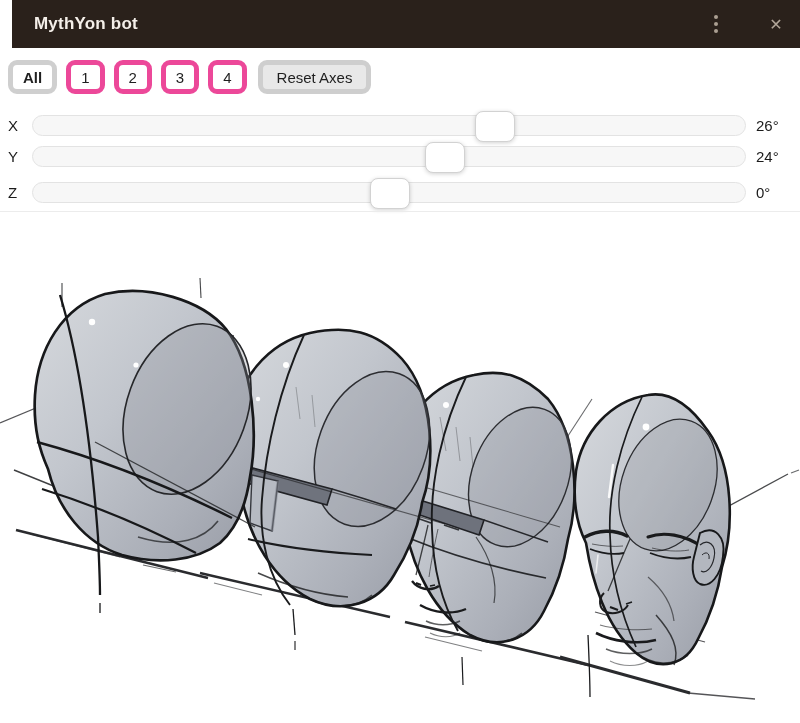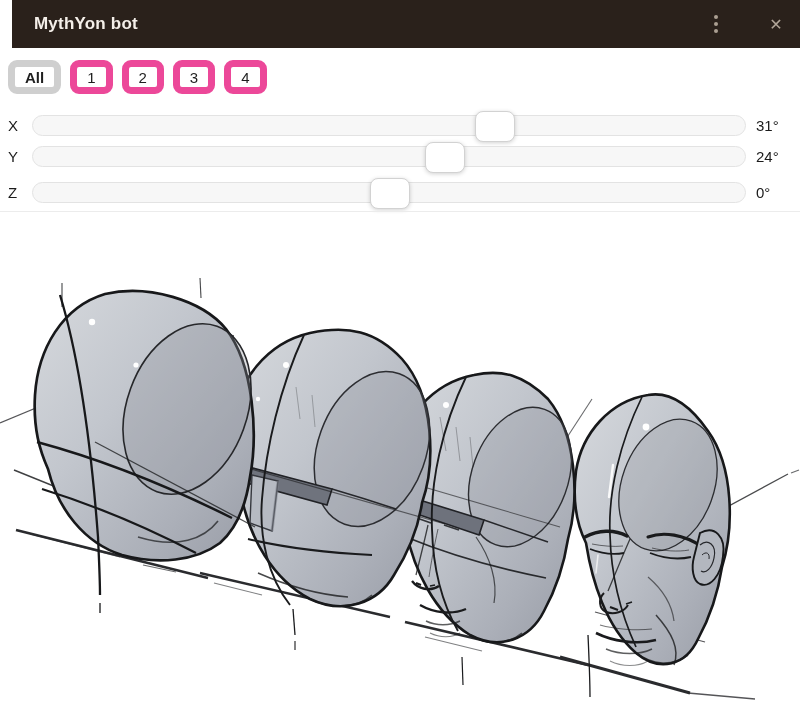--- a/index.html
+++ b/index.html
@@ -25,21 +25,21 @@
   .closebtn{
     width:28px;height:28px;display:flex;align-items:center;justify-content:center;
     color:#b1a598;font-size:16px;cursor:pointer;margin-right:22px;
   }
   
   .filterbar{
     position:absolute;top:60px;left:8px;display:flex;gap:9px;align-items:center;
   }
   .fbtn{
     height:34px;min-width:38px;padding:0 10px;box-sizing:border-box;
-    background:#ffffff;border:7px solid #ec4899;border-radius:9px;
+    background:#ffffff;border:5px solid #ec4899;border-radius:9px;
     font-family:"Liberation Sans",sans-serif;font-size:15px;color:#1f1f1f;
     display:flex;align-items:center;justify-content:center;cursor:pointer;
   }
   .fbtn.active{font-weight:700;border-color:#cfcfcf;}
   .fbtn.reset{background:#e8e8e8;border-color:#cecece;padding:0 14px;margin-left:2px;}
   
   .sliders{position:absolute;top:110px;left:0;width:800px;}
   .srow{display:flex;align-items:center;height:31px;padding:0 6px 0 8px;box-sizing:border-box;}
   .srow.last{margin-top:5px;}
   .saxis{width:24px;font-size:15px;color:#1b1b1b;}
@@ -71,29 +71,30 @@
     </span>
   <span class="closebtn">✕</span>
 </div>
 
 <div class="filterbar">
   <button class="fbtn active">All</button>
   <button class="fbtn">1</button>
   <button class="fbtn">2</button>
   <button class="fbtn">3</button>
   <button class="fbtn">4</button>
+  <button class="fbtn reset">Reset Axes</button>
 </div>
 
 <div class="sliders">
   <div class="srow">
     <span class="saxis">X</span>
     <div class="strack">
       <div class="sthumb" style="left: calc(64.7% - 19px);"></div>
     </div>
-    <span class="sval">31°</span>
+    <span class="sval">26°</span>
   </div>
   <div class="srow">
     <span class="saxis">Y</span>
     <div class="strack">
       <div class="sthumb" style="left: calc(57.7% - 19px);"></div>
     </div>
     <span class="sval">24°</span>
   </div>
   <div class="srow last">
     <span class="saxis">Z</span>

